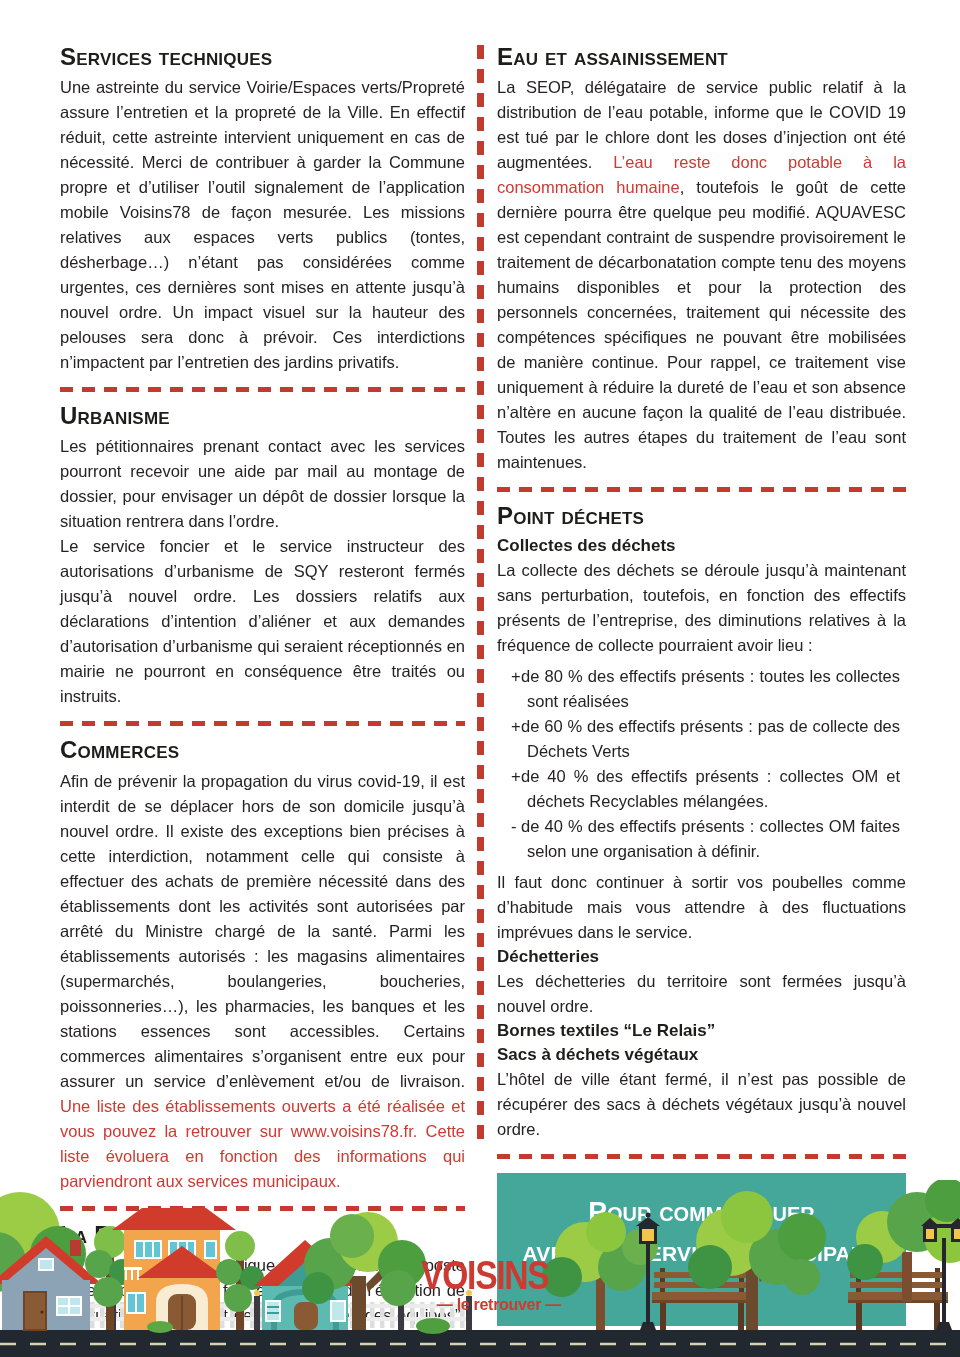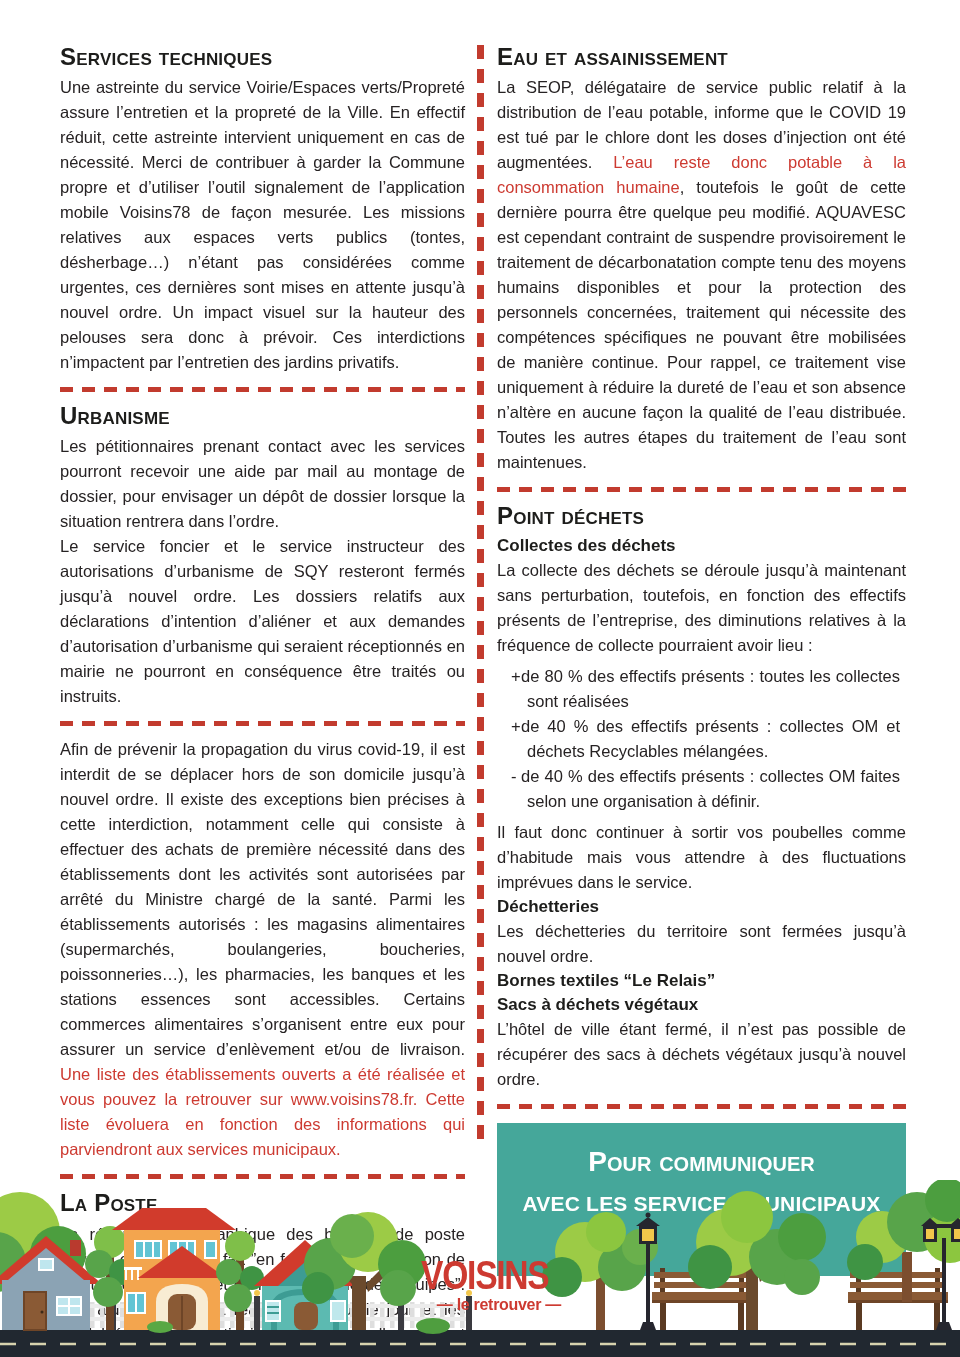--- a/index.html
+++ b/index.html
@@ -141,20 +141,21 @@
 
     <section>
       <h2 class="sec-title">Urbanisme</h2>
       <p class="body-text">Les pétitionnaires prenant contact avec les services pourront recevoir une aide par mail au montage de dossier, pour envisager un dépôt de dossier lorsque la situation rentrera dans l’ordre.</p>
       <p class="body-text">Le service foncier et le service instructeur des autorisations d’urbanisme de SQY resteront fermés jusqu’à nouvel ordre. Les dossiers relatifs aux déclarations d’intention d’aliéner et aux demandes d’autorisation d’urbanisme qui seraient réceptionnés en mairie ne pourront en conséquence être traités ou instruits.</p>
     </section>
 
     <div class="sep"></div>
 
     <section>
+      <h2 class="sec-title">Commerces</h2>
       <p class="body-text"><span>Afin de prévenir la propagation du virus covid-19, il est interdit de se déplacer hors de son domicile jusqu’à nouvel ordre. Il existe des exceptions bien précises à cette interdiction, notamment celle qui consiste à effectuer des achats de première nécessité dans des établissements dont les activités sont autorisées par arrêté du Ministre chargé de la santé.  Parmi les établissements autorisés : les magasins alimentaires (supermarchés, boulangeries, boucheries, poissonneries…), les pharmacies, les banques et les stations essences sont accessibles. Certains commerces alimentaires s’organisent entre eux pour assurer un service d’enlèvement et/ou de livraison. </span><span class="red-text">Une liste des établissements ouverts a été réalisée et vous pouvez la retrouver sur www.voisins78.fr. Cette liste évoluera en fonction des informations qui parviendront aux services municipaux.</span></p>
     </section>
 
     <div class="sep"></div>
 
     <section>
       <h2 class="sec-title">La Poste</h2>
       <p class="body-text">La répartition géographique des bureaux de poste ouverts ou fermés se fait ”en fonction de l’évolution de la situation sanitaire et de l’absentéisme des équipes”. Des ajustements sont réalisés ”au jour le jour et les modalités de continuité opérationnelle seront communiquées dans les meilleurs délais”, a indiqué le groupe La Poste via un communiqué. Vous pouvez vérifier en direct les dernières évolutions du fonctionnement de la poste sur : https://www.laposte.fr.</p>
     </section>
 
@@ -168,20 +169,21 @@
     </section>
 
     <div class="sep"></div>
 
     <section>
       <h2 class="sec-title">Point déchets</h2>
       <div class="subhead">Collectes des déchets</div>
       <p class="body-text">La collecte des déchets se déroule jusqu’à maintenant sans perturbation, toutefois, en fonction des effectifs présents de l’entreprise, des diminutions relatives à la fréquence de collecte pourraient avoir lieu :</p>
       <ul class="bullets">
         <li><span class="sign">+</span><span>de 80 % des effectifs présents : toutes les collectes sont réalisées</span></li>
+        <li><span class="sign">+</span><span>de 60 % des effectifs présents : pas de collecte des Déchets Verts</span></li>
         <li><span class="sign">+</span><span>de 40 % des effectifs présents : collectes OM et déchets Recyclables mélangées.</span></li>
         <li><span class="sign">-</span><span>de 40 % des effectifs présents : collectes OM faites selon une organisation à définir.</span></li>
       </ul>
       <p class="body-text">Il faut donc continuer à sortir vos poubelles comme d’habitude mais vous attendre à des fluctuations imprévues dans le service.</p>
       <div class="subhead">Déchetteries</div>
       <p class="body-text">Les déchetteries du territoire sont fermées jusqu’à nouvel ordre.</p>
       <div class="subhead">Bornes textiles “Le Relais”</div>
       <div class="subhead">Sacs à déchets végétaux</div>
       <p class="body-text">L’hôtel de ville étant fermé, il n’est pas possible de récupérer des sacs à déchets végétaux jusqu’à nouvel ordre.</p>
     </section>

